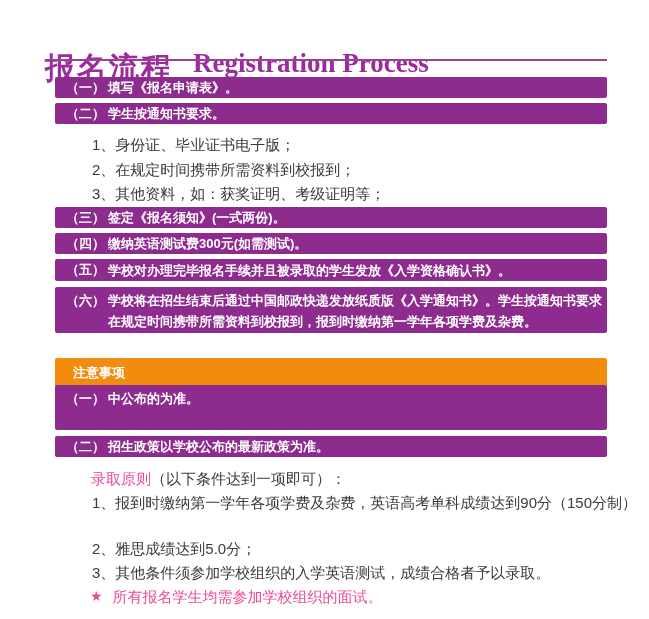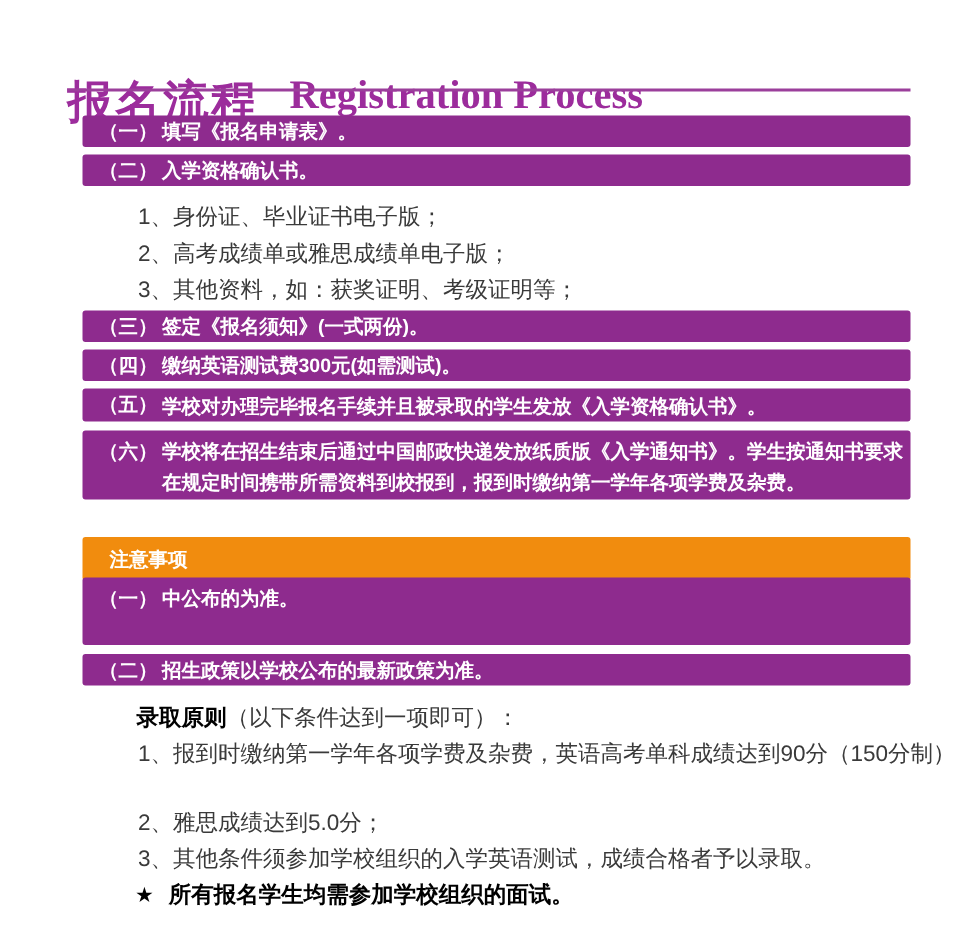--- a/index.html
+++ b/index.html
@@ -28,21 +28,21 @@
   .bar .btxt .l{display:block;line-height:21px;}
   .bar.tall{align-items:flex-start;padding-top:3px;}
   .bar.orange{background:#f18c0e;padding-left:18px;border-radius:2px;}
 
   
   .body-line{position:absolute;color:#3a3a3a;font-size:15px;line-height:19px;display:flex;white-space:nowrap;}
   .body-line .num{flex:0 0 auto;}
   .body-line .txt{display:block;}
   .body-line .txt .l{display:block;line-height:19px;}
   .body-line .txt .l:nth-child(2){margin-top:6px;}
-  .bold{font-weight:bold;color:#000000;}
+  .bold{font-weight:normal;color:#ec4899;}
   .star-glyph{margin-right:10px;font-size:14px;}
 </style>
 </head>
 <body>
 
 <div class="page">
 
   <div class="title-row">
     <span class="title-cn">报名流程</span>
     <span class="title-en">Registration Process</span>
@@ -52,34 +52,34 @@
   <div class="bar" style="top:77px;height:21px;">
     <span class="prefix">（一）</span>
     <span class="btxt">
         <span class="l">填写《报名申请表》。</span>
       </span>
   </div>
 
   <div class="bar" style="top:103px;height:21px;">
     <span class="prefix">（二）</span>
     <span class="btxt">
-        <span class="l">入学资格确认书。</span>
+        <span class="l">学生按通知书要求。</span>
       </span>
   </div>
 
   <div class="body-line" style="left:92px;top:135px;">
     <span class="num">1、</span>
     <span class="txt">
         <span class="l">身份证、毕业证书电子版；</span>
       </span>
   </div>
   <div class="body-line" style="left:92px;top:160px;">
     <span class="num">2、</span>
     <span class="txt">
-        <span class="l">高考成绩单或雅思成绩单电子版；</span>
+        <span class="l">在规定时间携带所需资料到校报到；</span>
       </span>
   </div>
   <div class="body-line" style="left:92px;top:184px;">
     <span class="num">3、</span>
     <span class="txt">
         <span class="l">其他资料，如：获奖证明、考级证明等；</span>
       </span>
   </div>
 
   <div class="bar" style="top:207px;height:21px;">

